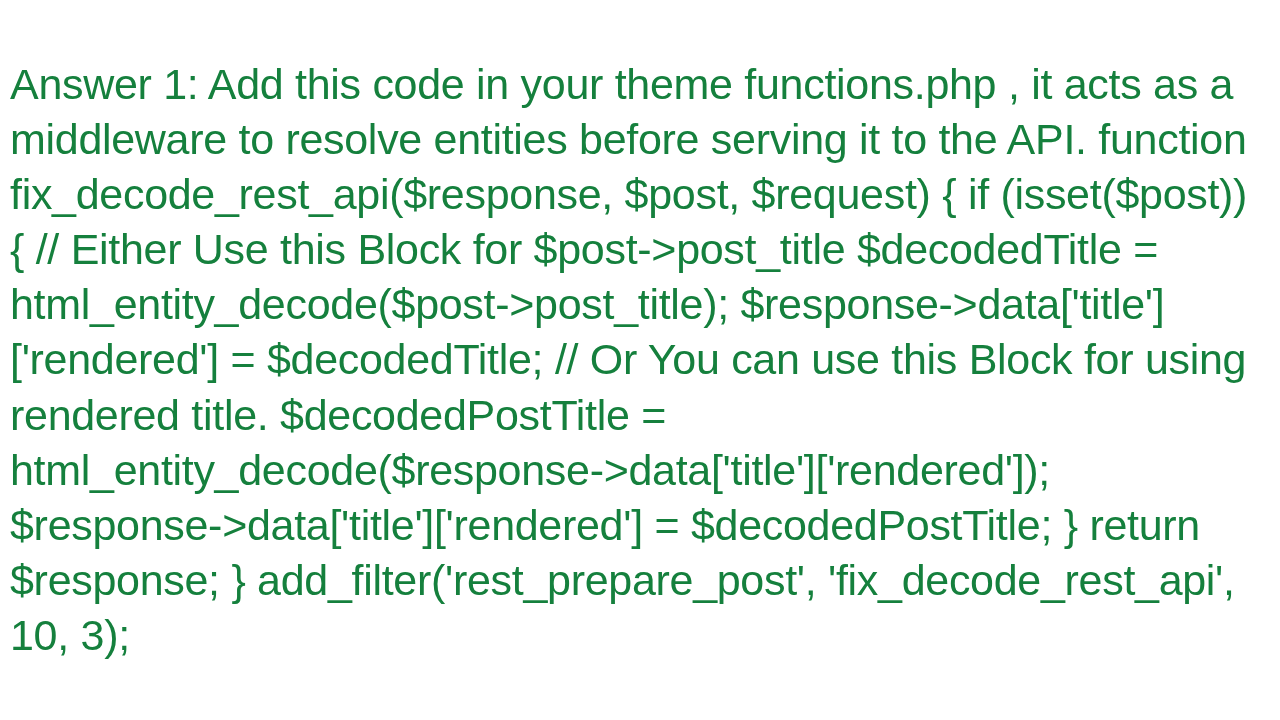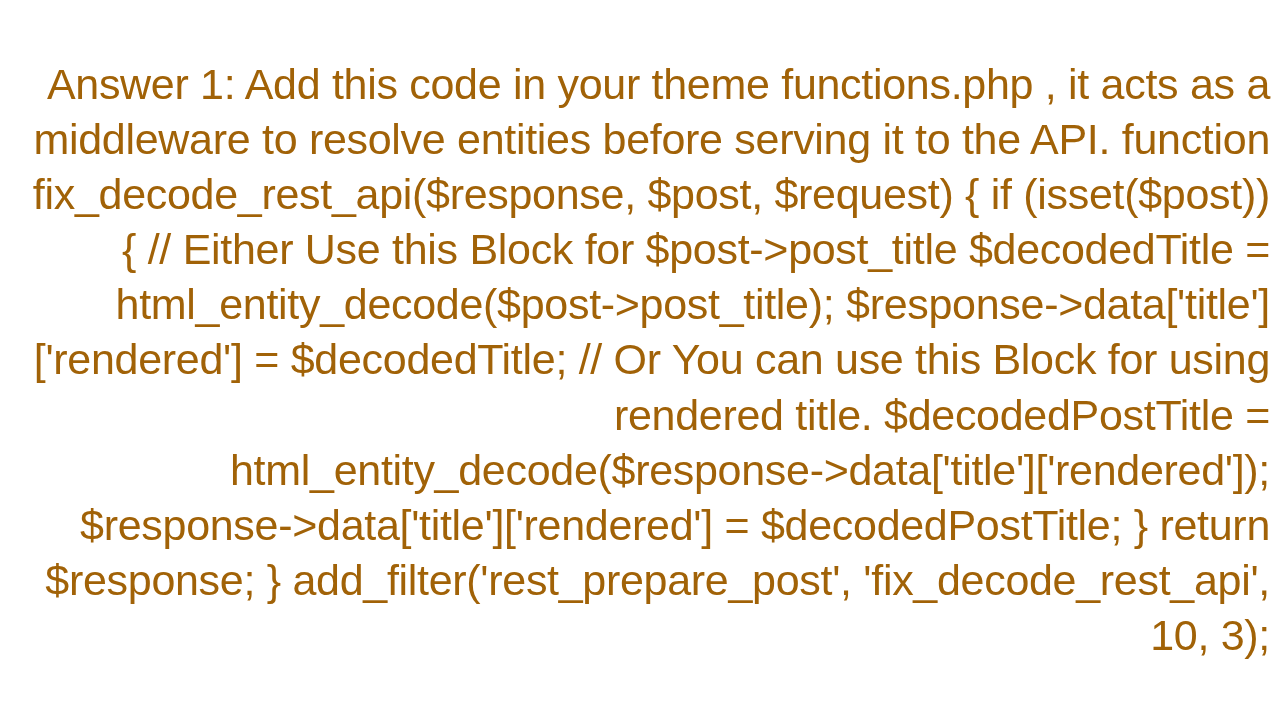--- a/index.html
+++ b/index.html
@@ -13,24 +13,24 @@
       background: #ffffff;
       font-family: Arial, Helvetica, sans-serif;
       display: flex;
       align-items: center;
       justify-content: center;
       overflow: hidden;
     }
     .content {
       width: 100%;
       padding: 0 10px;
-      text-align: right;
+      text-align: left;
       font-size: 43px;
       line-height: 1.28;
-      color: #a16207;
+      color: #15803d;
       font-weight: 400;
       letter-spacing: -0.3px;
     }
   </style>
 </head>
 <body>
 
 <div class="content">Answer 1: Add this code in your theme functions.php , it acts as a middleware to resolve entities before serving it to the API. function fix_decode_rest_api($response, $post, $request) {      if (isset($post)) {          // Either Use this Block for $post-&gt;post_title         $decodedTitle = html_entity_decode($post-&gt;post_title);         $response-&gt;data['title']['rendered'] = $decodedTitle;          // Or You can use this Block for using rendered title.         $decodedPostTitle = html_entity_decode($response-&gt;data['title']['rendered']);         $response-&gt;data['title']['rendered'] = $decodedPostTitle;      }     return $response; } add_filter('rest_prepare_post', 'fix_decode_rest_api', 10, 3);</div>
 
 </body></html>

